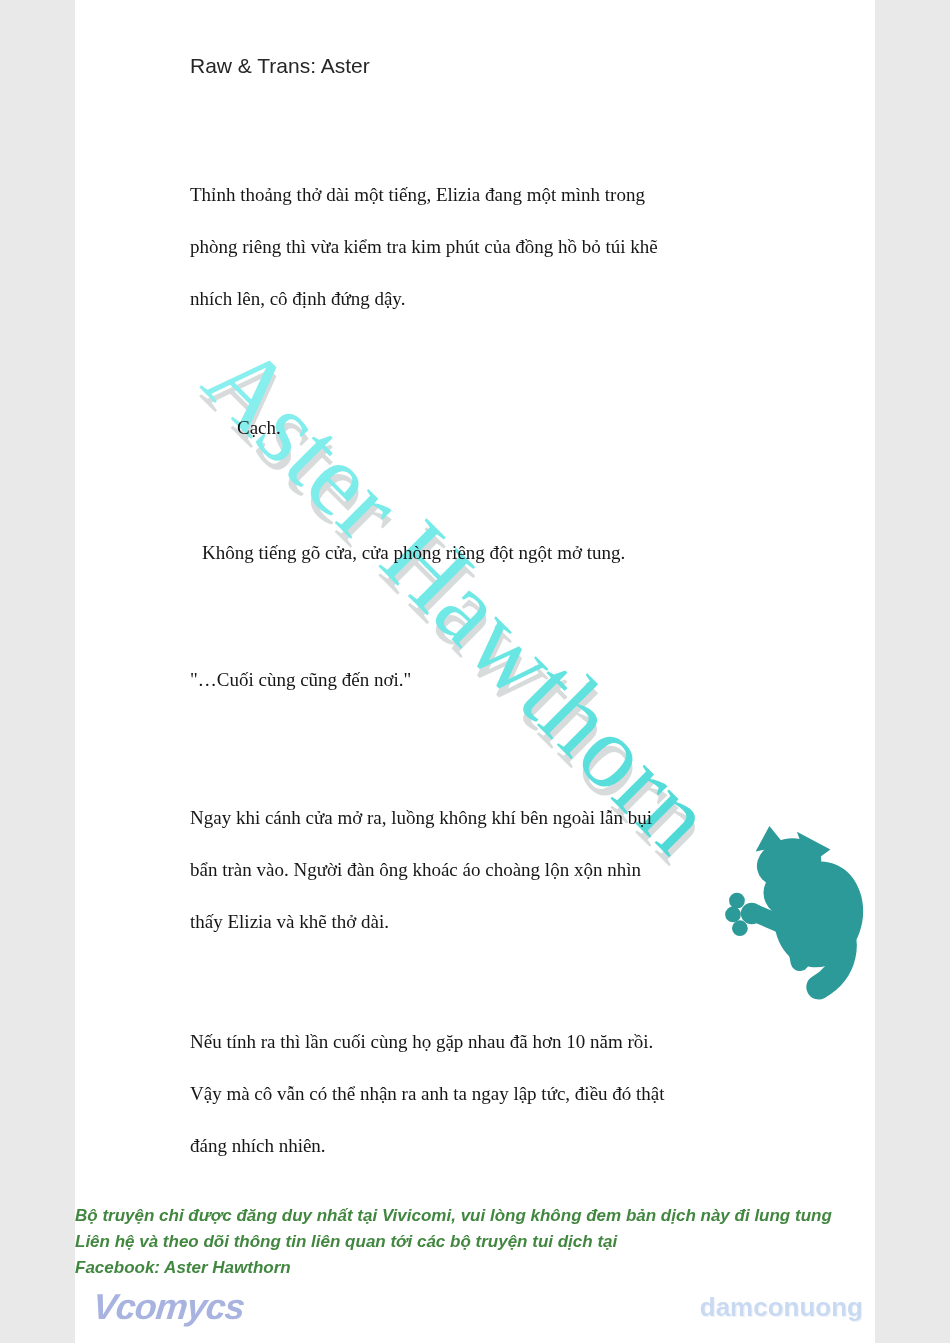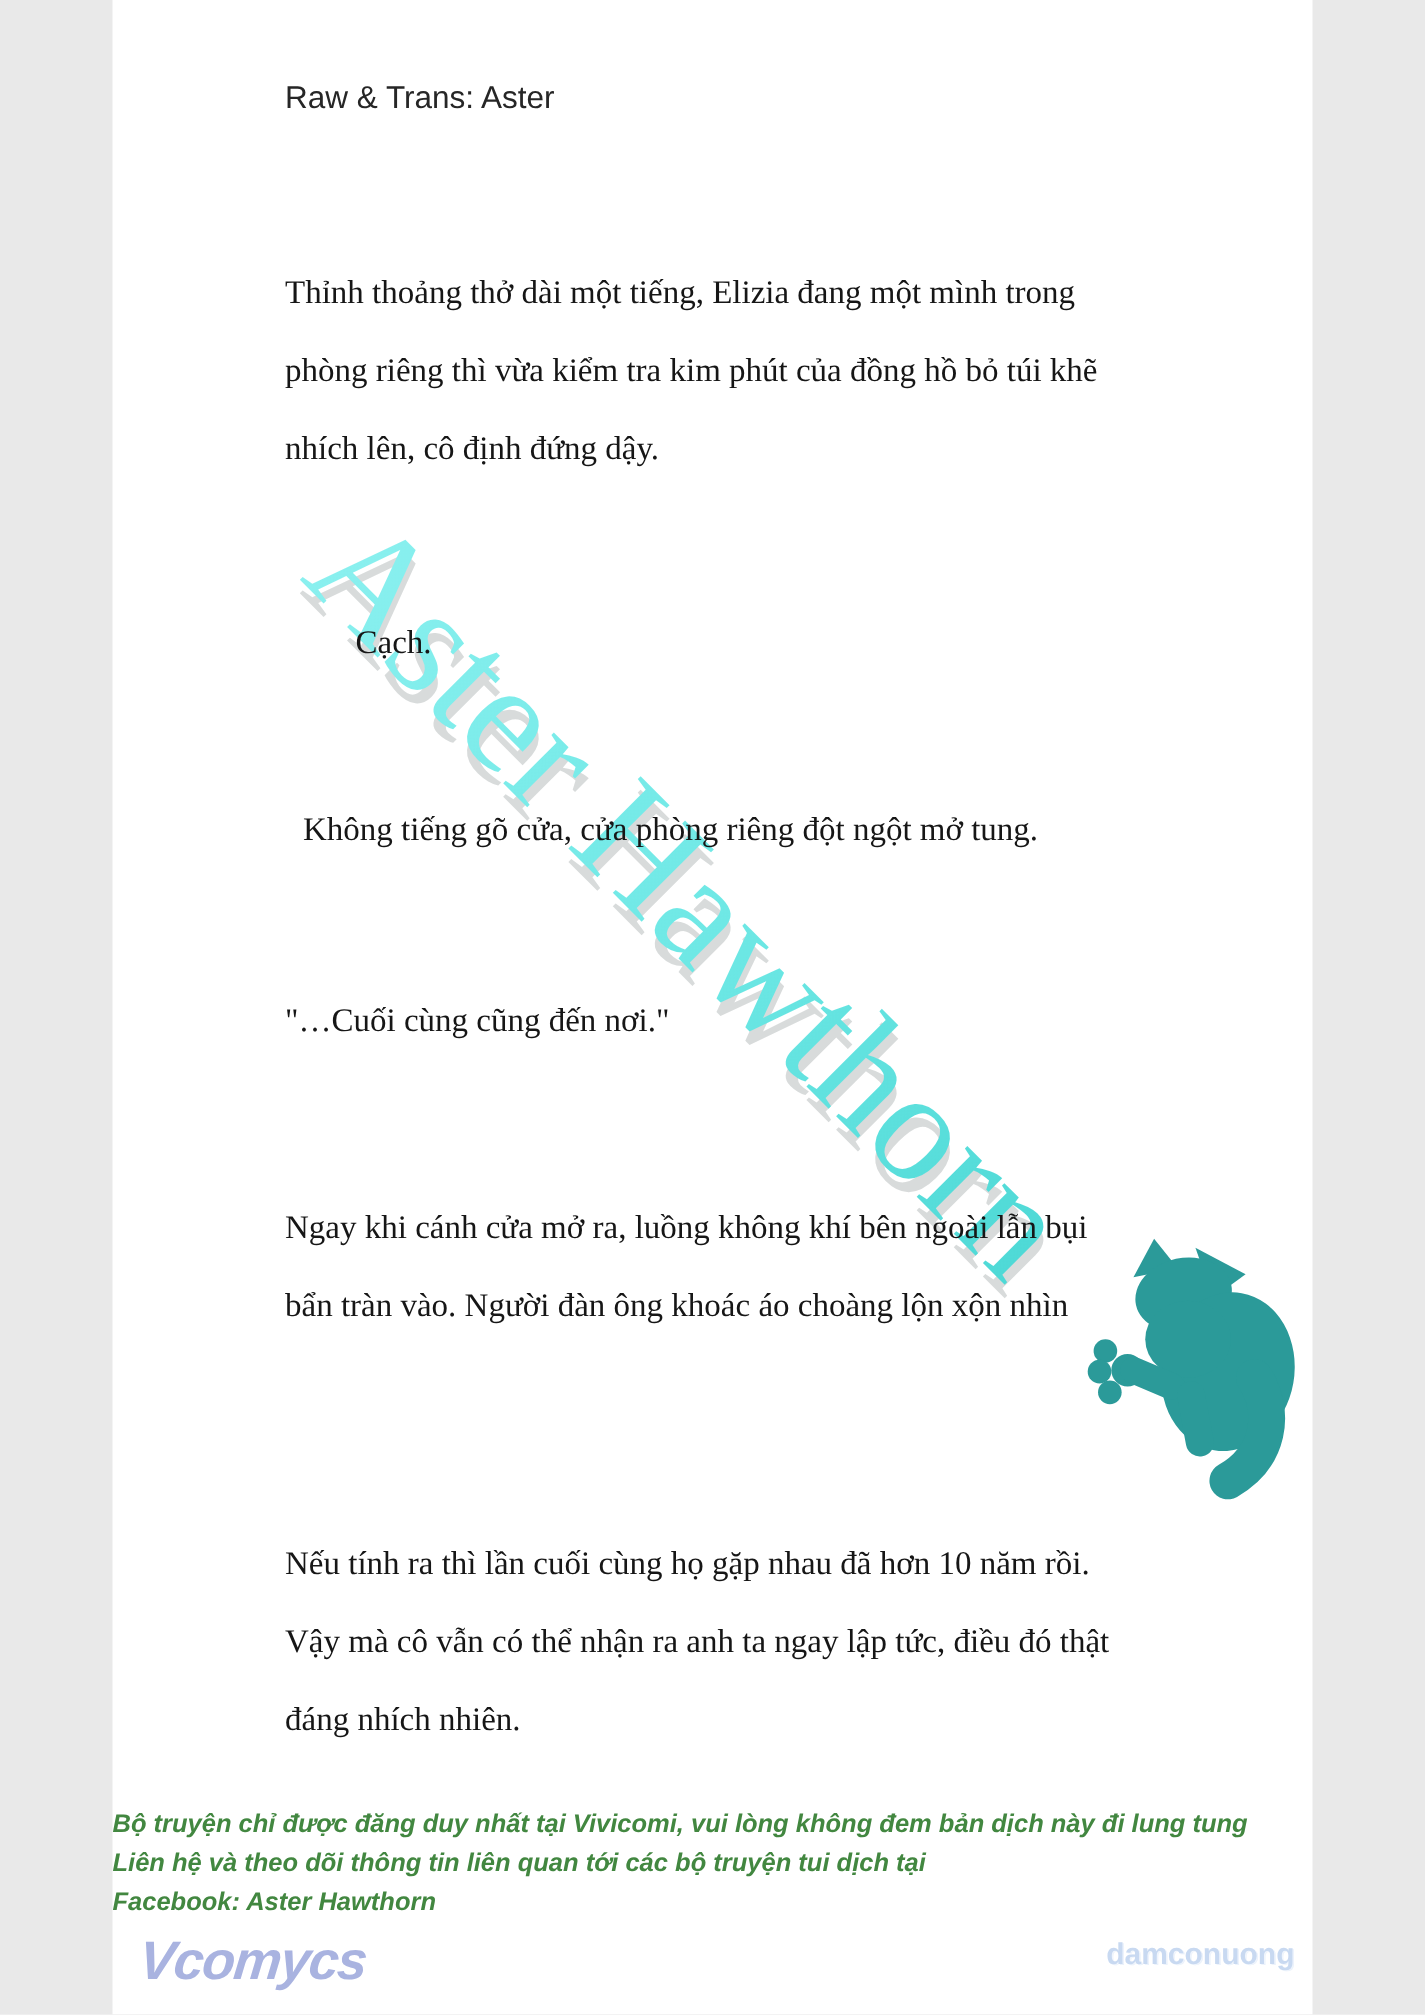--- a/index.html
+++ b/index.html
@@ -28,39 +28,39 @@
   .wm-shadow{ left:185px; top:334px; color:var(--wm-shadow); opacity:.45; z-index:1; }
   .wm-main{
     left:185px; top:325px; z-index:2;
     background:linear-gradient(to right, var(--wm-start) 0%, #6ee8e5 55%, var(--wm-end) 100%);
     -webkit-background-clip:text; background-clip:text;
     color:transparent;
   }
   .cat{ position:absolute; left:645px; top:820px; width:148px; height:182px; color:var(--cat); z-index:3; }
   .para{
     position:absolute; left:115px; width:730px; z-index:4;
-    font-size:22px; line-height:52px;font-family:Liberation Serif, serif;
+    font-size:19px; line-height:52px;font-family:Liberation Serif, serif;
   }
   .p0{top:169px;} .p1{top:402px;margin-left:47px;} .p2{top:527px;margin-left:12px;} .p3{top:654px;} .p4{top:792px;} .p5{top:1016px;}
   .footer{
     position:absolute; left:0; top:1203px; width:950px; z-index:4;
     text-align:left; font-family:"Liberation Sans","DejaVu Sans",sans-serif;
     font-style:italic; font-weight:bold; font-size:17px; line-height:26px;
     color:var(--footer-green);
   }
   .logo{
     position:absolute; left:18px; top:1286px; z-index:4;
     font-family:"Liberation Sans","DejaVu Sans",sans-serif;
     font-style:italic; font-weight:bold; font-size:36px; letter-spacing:-1px;
     color:var(--logo-lavender); transform:skewX(-6deg);
   }
   .damco{
     position:absolute; right:12px; top:1292px; z-index:4;
     font-family:"Liberation Sans","DejaVu Sans",sans-serif;
-    font-weight:bold; font-size:20px; color:var(--damco-blue);
+    font-weight:bold; font-size:26px; color:var(--damco-blue);
     text-shadow:0 0 2px #ffffff, 1px 1px 0 #e8f0fb;
   }
 </style>
 </head>
 <body>
 
 <div class="page">
 
   <div class="credit">Raw &amp; Trans: Aster</div>
 
@@ -100,20 +100,21 @@
     <div>Không tiếng gõ cửa, cửa phòng riêng đột ngột mở tung.</div>
   </div>
 
   <div class="para p3">
     <div>"…Cuối cùng cũng đến nơi."</div>
   </div>
 
   <div class="para p4">
     <div>Ngay khi cánh cửa mở ra, luồng không khí bên ngoài lẫn bụi</div>
     <div>bẩn tràn vào. Người đàn ông khoác áo choàng lộn xộn nhìn</div>
+    <div>thấy Elizia và khẽ thở dài.</div>
   </div>
 
   <div class="para p5">
     <div>Nếu tính ra thì lần cuối cùng họ gặp nhau đã hơn 10 năm rồi.</div>
     <div>Vậy mà cô vẫn có thể nhận ra anh ta ngay lập tức, điều đó thật</div>
     <div>đáng nhích nhiên.</div>
   </div>
 
   <div class="footer">
     <div>Bộ truyện chỉ được đăng duy nhất tại Vivicomi, vui lòng không đem bản dịch này đi lung tung</div>

